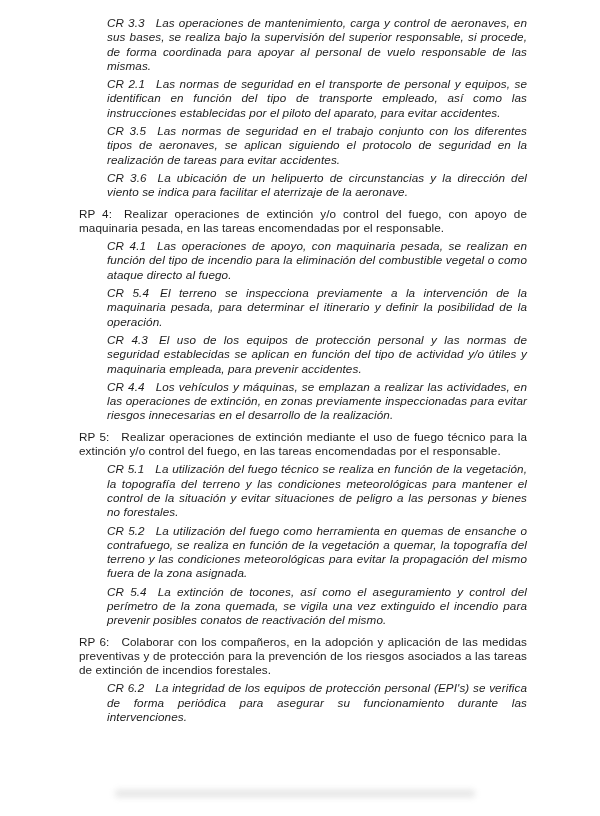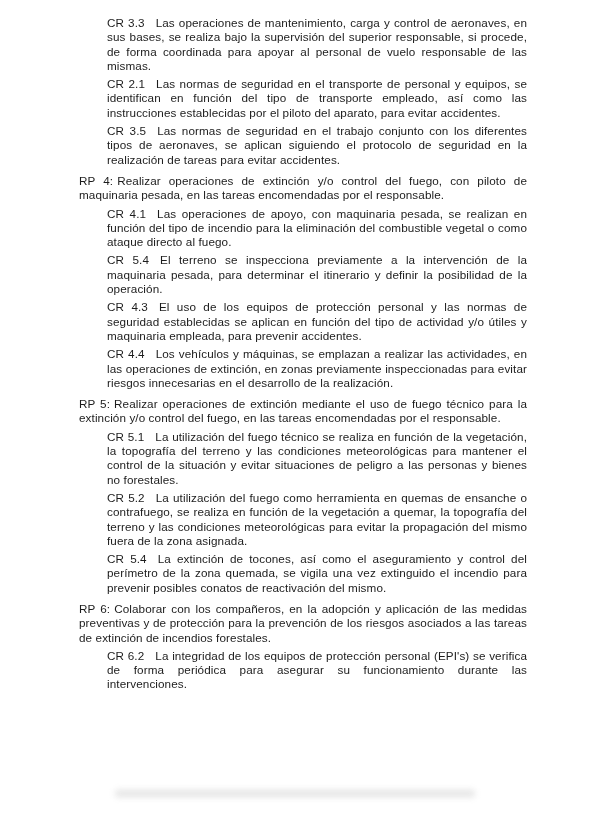--- a/index.html
+++ b/index.html
@@ -23,53 +23,55 @@
   }
   .para {
     margin: 0 0 4px 0;
     font-size: 11.7px;
     line-height: 14.3px;
     text-align: justify;
     letter-spacing: 0.1px;
   }
   .para.cr {
     margin-left: 28px; 
+    font-style: italic;
   }
   .para.rp {
     margin-top: 7px;
   }
   .lbl {
     white-space: nowrap;
   }
   .cr .lbl {
     margin-right: 11px;
   }
   .rp .lbl {
-    margin-right: 4px;
+    margin-right: 12px;
   }
   .blur-smudge {
     position: absolute;
     left: 115px;
     top: 790px;
     width: 360px;
     height: 7px;
     background: #c2c2c2;
     filter: blur(3px);
     opacity: 0.45;
     border-radius: 3px;
   }
 </style>
 </head>
 <body>
 
 <div class="doc">
   <p class="para cr"><span class="lbl">CR 3.3</span><span>Las operaciones de mantenimiento, carga y control de aeronaves, en sus bases, se realiza bajo la supervisión del superior responsable, si procede, de forma coordinada para apoyar al personal de vuelo responsable de las mismas.</span></p>
   <p class="para cr"><span class="lbl">CR 2.1</span><span>Las normas de seguridad en el transporte de personal y equipos, se identifican en función del tipo de transporte empleado, así como las instrucciones establecidas por el piloto del aparato, para evitar accidentes.</span></p>
   <p class="para cr"><span class="lbl">CR 3.5</span><span>Las normas de seguridad en el trabajo conjunto con los diferentes tipos de aeronaves, se aplican siguiendo el protocolo de seguridad en la realización de tareas para evitar accidentes.</span></p>
-  <p class="para rp"><span class="lbl">RP 4:</span><span>Realizar operaciones de extinción y/o control del fuego, con piloto de maquinaria pesada, en las tareas encomendadas por el responsable.</span></p>
+  <p class="para cr"><span class="lbl">CR 3.6</span><span>La ubicación de un helipuerto de circunstancias y la dirección del viento se indica para facilitar el aterrizaje de la aeronave.</span></p>
+  <p class="para rp"><span class="lbl">RP 4:</span><span>Realizar operaciones de extinción y/o control del fuego, con apoyo de maquinaria pesada, en las tareas encomendadas por el responsable.</span></p>
   <p class="para cr"><span class="lbl">CR 4.1</span><span>Las operaciones de apoyo, con maquinaria pesada, se realizan en función del tipo de incendio para la eliminación del combustible vegetal o como ataque directo al fuego.</span></p>
   <p class="para cr"><span class="lbl">CR 5.4</span><span>El terreno se inspecciona previamente a la intervención de la maquinaria pesada, para determinar el itinerario y definir la posibilidad de la operación.</span></p>
   <p class="para cr"><span class="lbl">CR 4.3</span><span>El uso de los equipos de protección personal y las normas de seguridad establecidas se aplican en función del tipo de actividad y/o útiles y maquinaria empleada, para prevenir accidentes.</span></p>
   <p class="para cr"><span class="lbl">CR 4.4</span><span>Los vehículos y máquinas, se emplazan a realizar las actividades, en las operaciones de extinción, en zonas previamente inspeccionadas para evitar riesgos innecesarias en el desarrollo de la realización.</span></p>
   <p class="para rp"><span class="lbl">RP 5:</span><span>Realizar operaciones de extinción mediante el uso de fuego técnico para la extinción y/o control del fuego, en las tareas encomendadas por el responsable.</span></p>
   <p class="para cr"><span class="lbl">CR 5.1</span><span>La utilización del fuego técnico se realiza en función de la vegetación, la topografía del terreno y las condiciones meteorológicas para mantener el control de la situación y evitar situaciones de peligro a las personas y bienes no forestales.</span></p>
   <p class="para cr"><span class="lbl">CR 5.2</span><span>La utilización del fuego como herramienta en quemas de ensanche o contrafuego, se realiza en función de la vegetación a quemar, la topografía del terreno y las condiciones meteorológicas para evitar la propagación del mismo fuera de la zona asignada.</span></p>
   <p class="para cr"><span class="lbl">CR 5.4</span><span>La extinción de tocones, así como el aseguramiento y control del perímetro de la zona quemada, se vigila una vez extinguido el incendio para prevenir posibles conatos de reactivación del mismo.</span></p>
   <p class="para rp"><span class="lbl">RP 6:</span><span>Colaborar con los compañeros, en la adopción y aplicación de las medidas preventivas y de protección para la prevención de los riesgos asociados a las tareas de extinción de incendios forestales.</span></p>
   <p class="para cr"><span class="lbl">CR 6.2</span><span>La integridad de los equipos de protección personal (EPI's) se verifica de forma periódica para asegurar su funcionamiento durante las intervenciones.</span></p>

